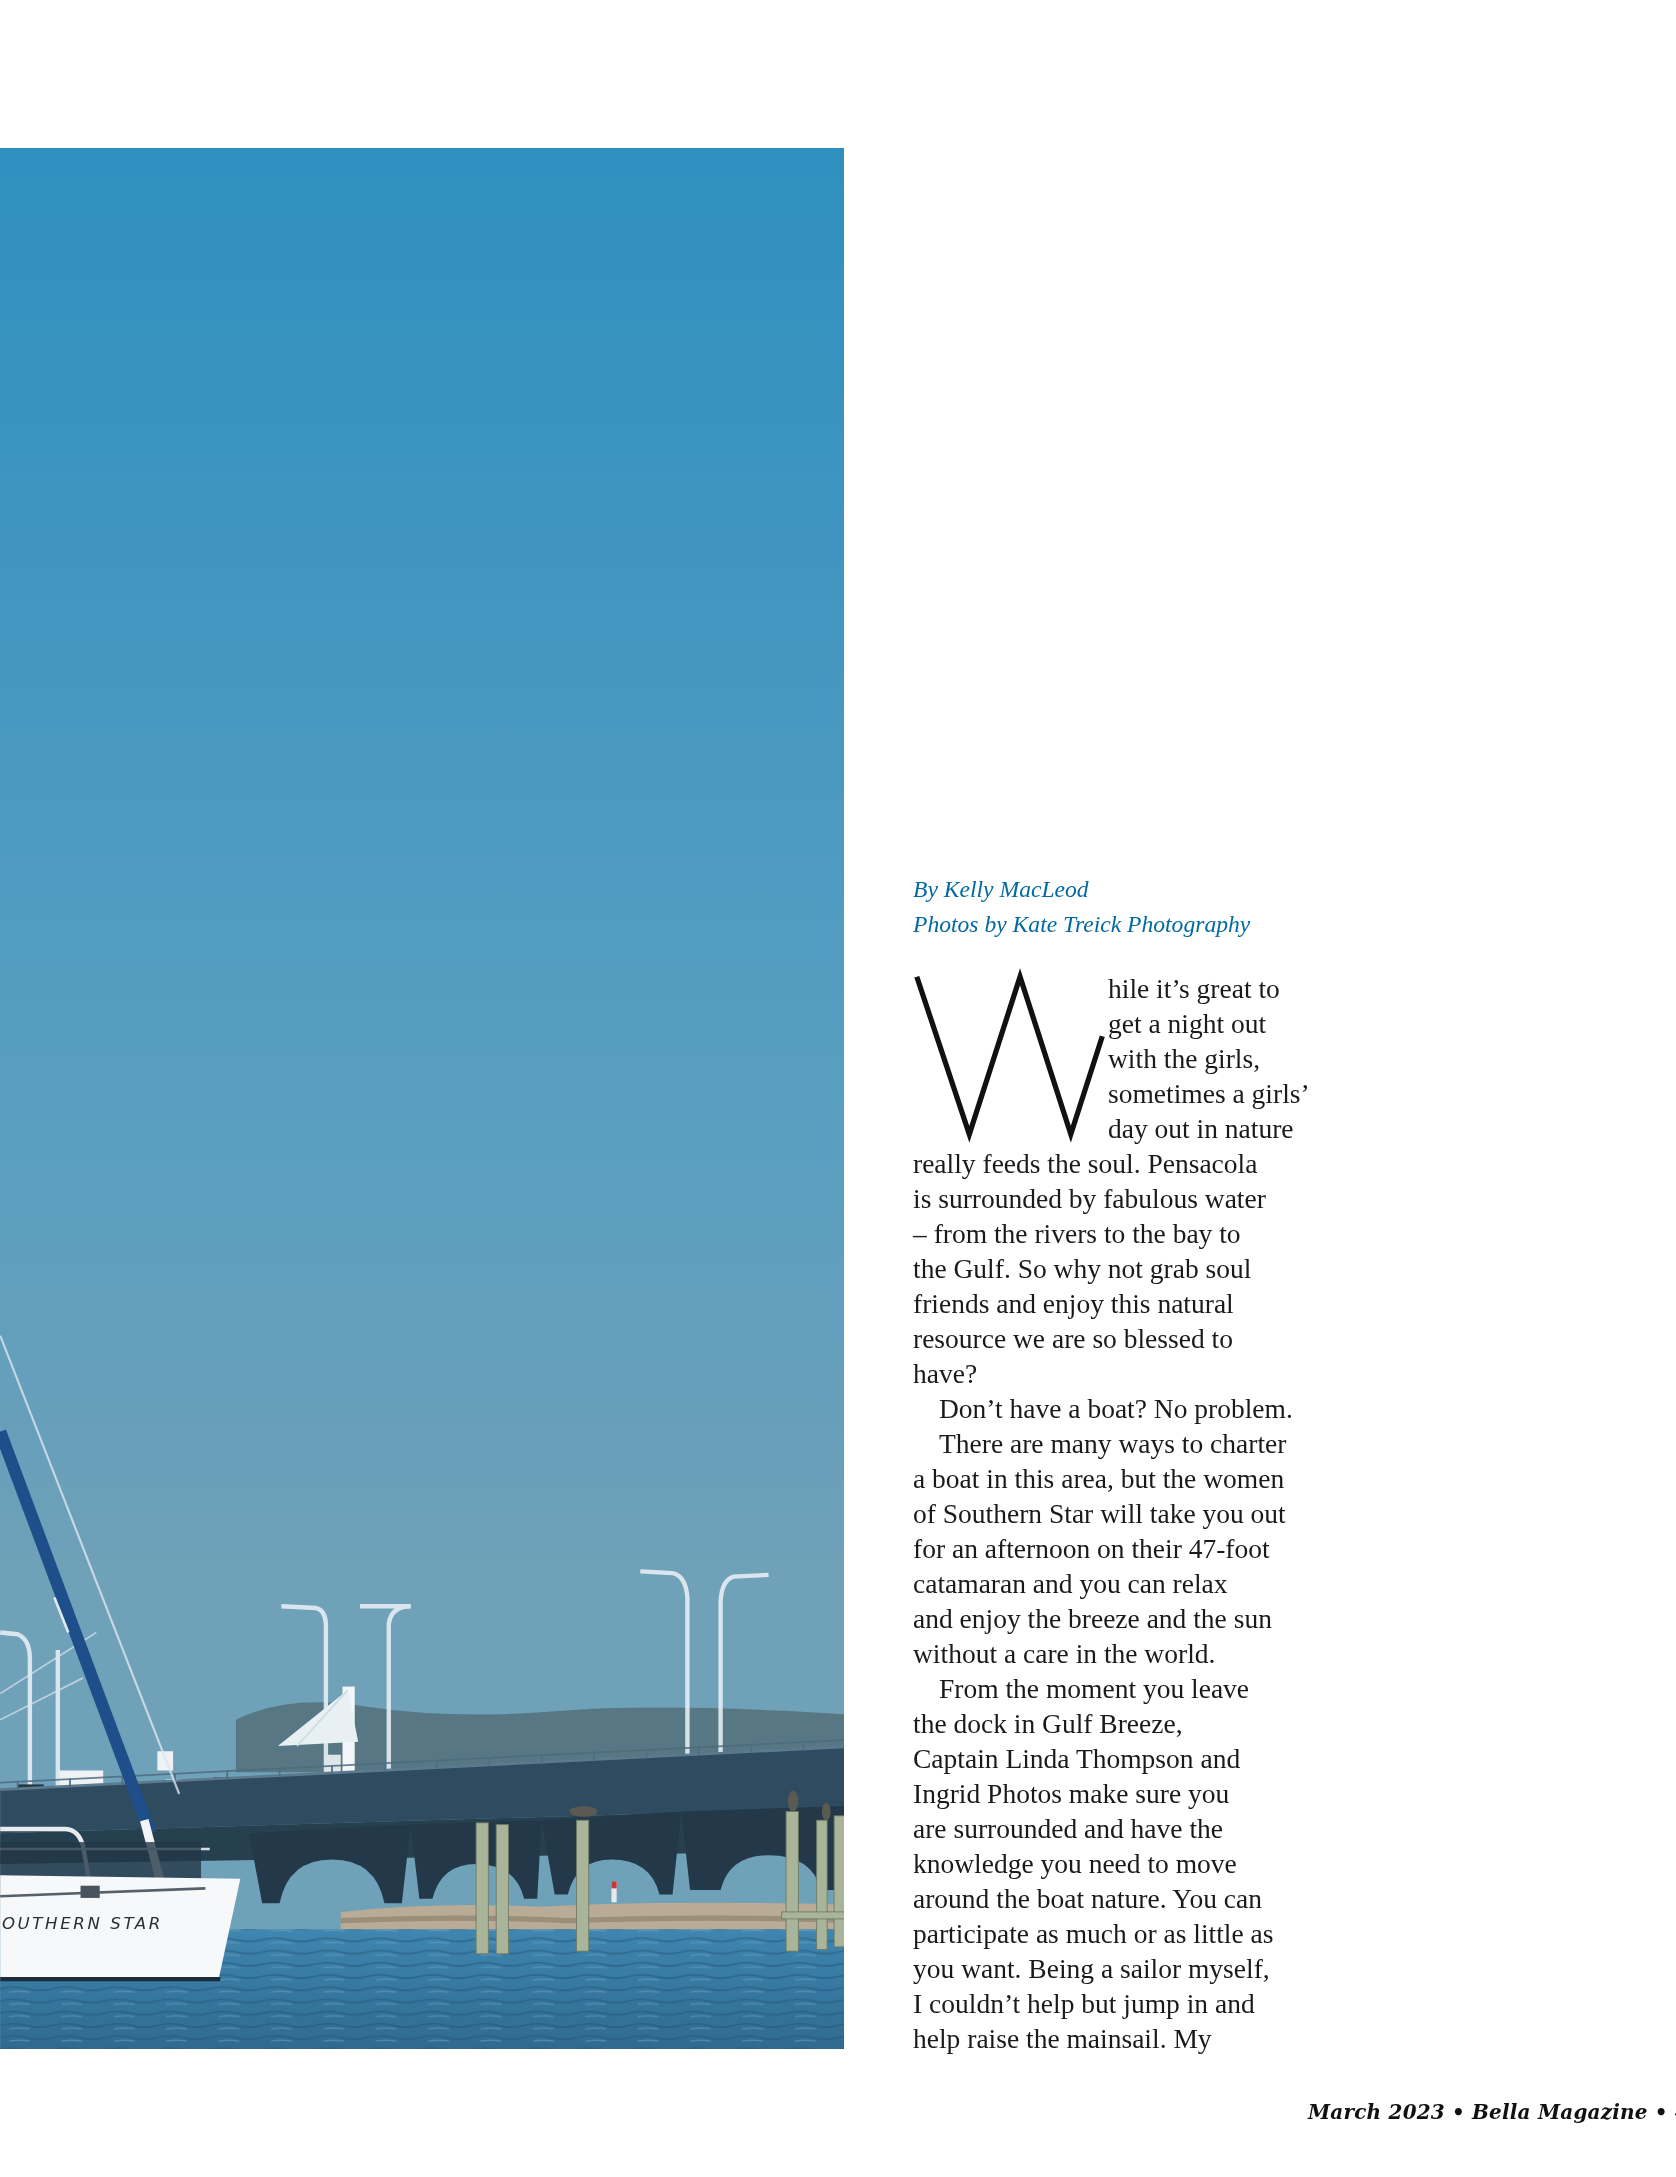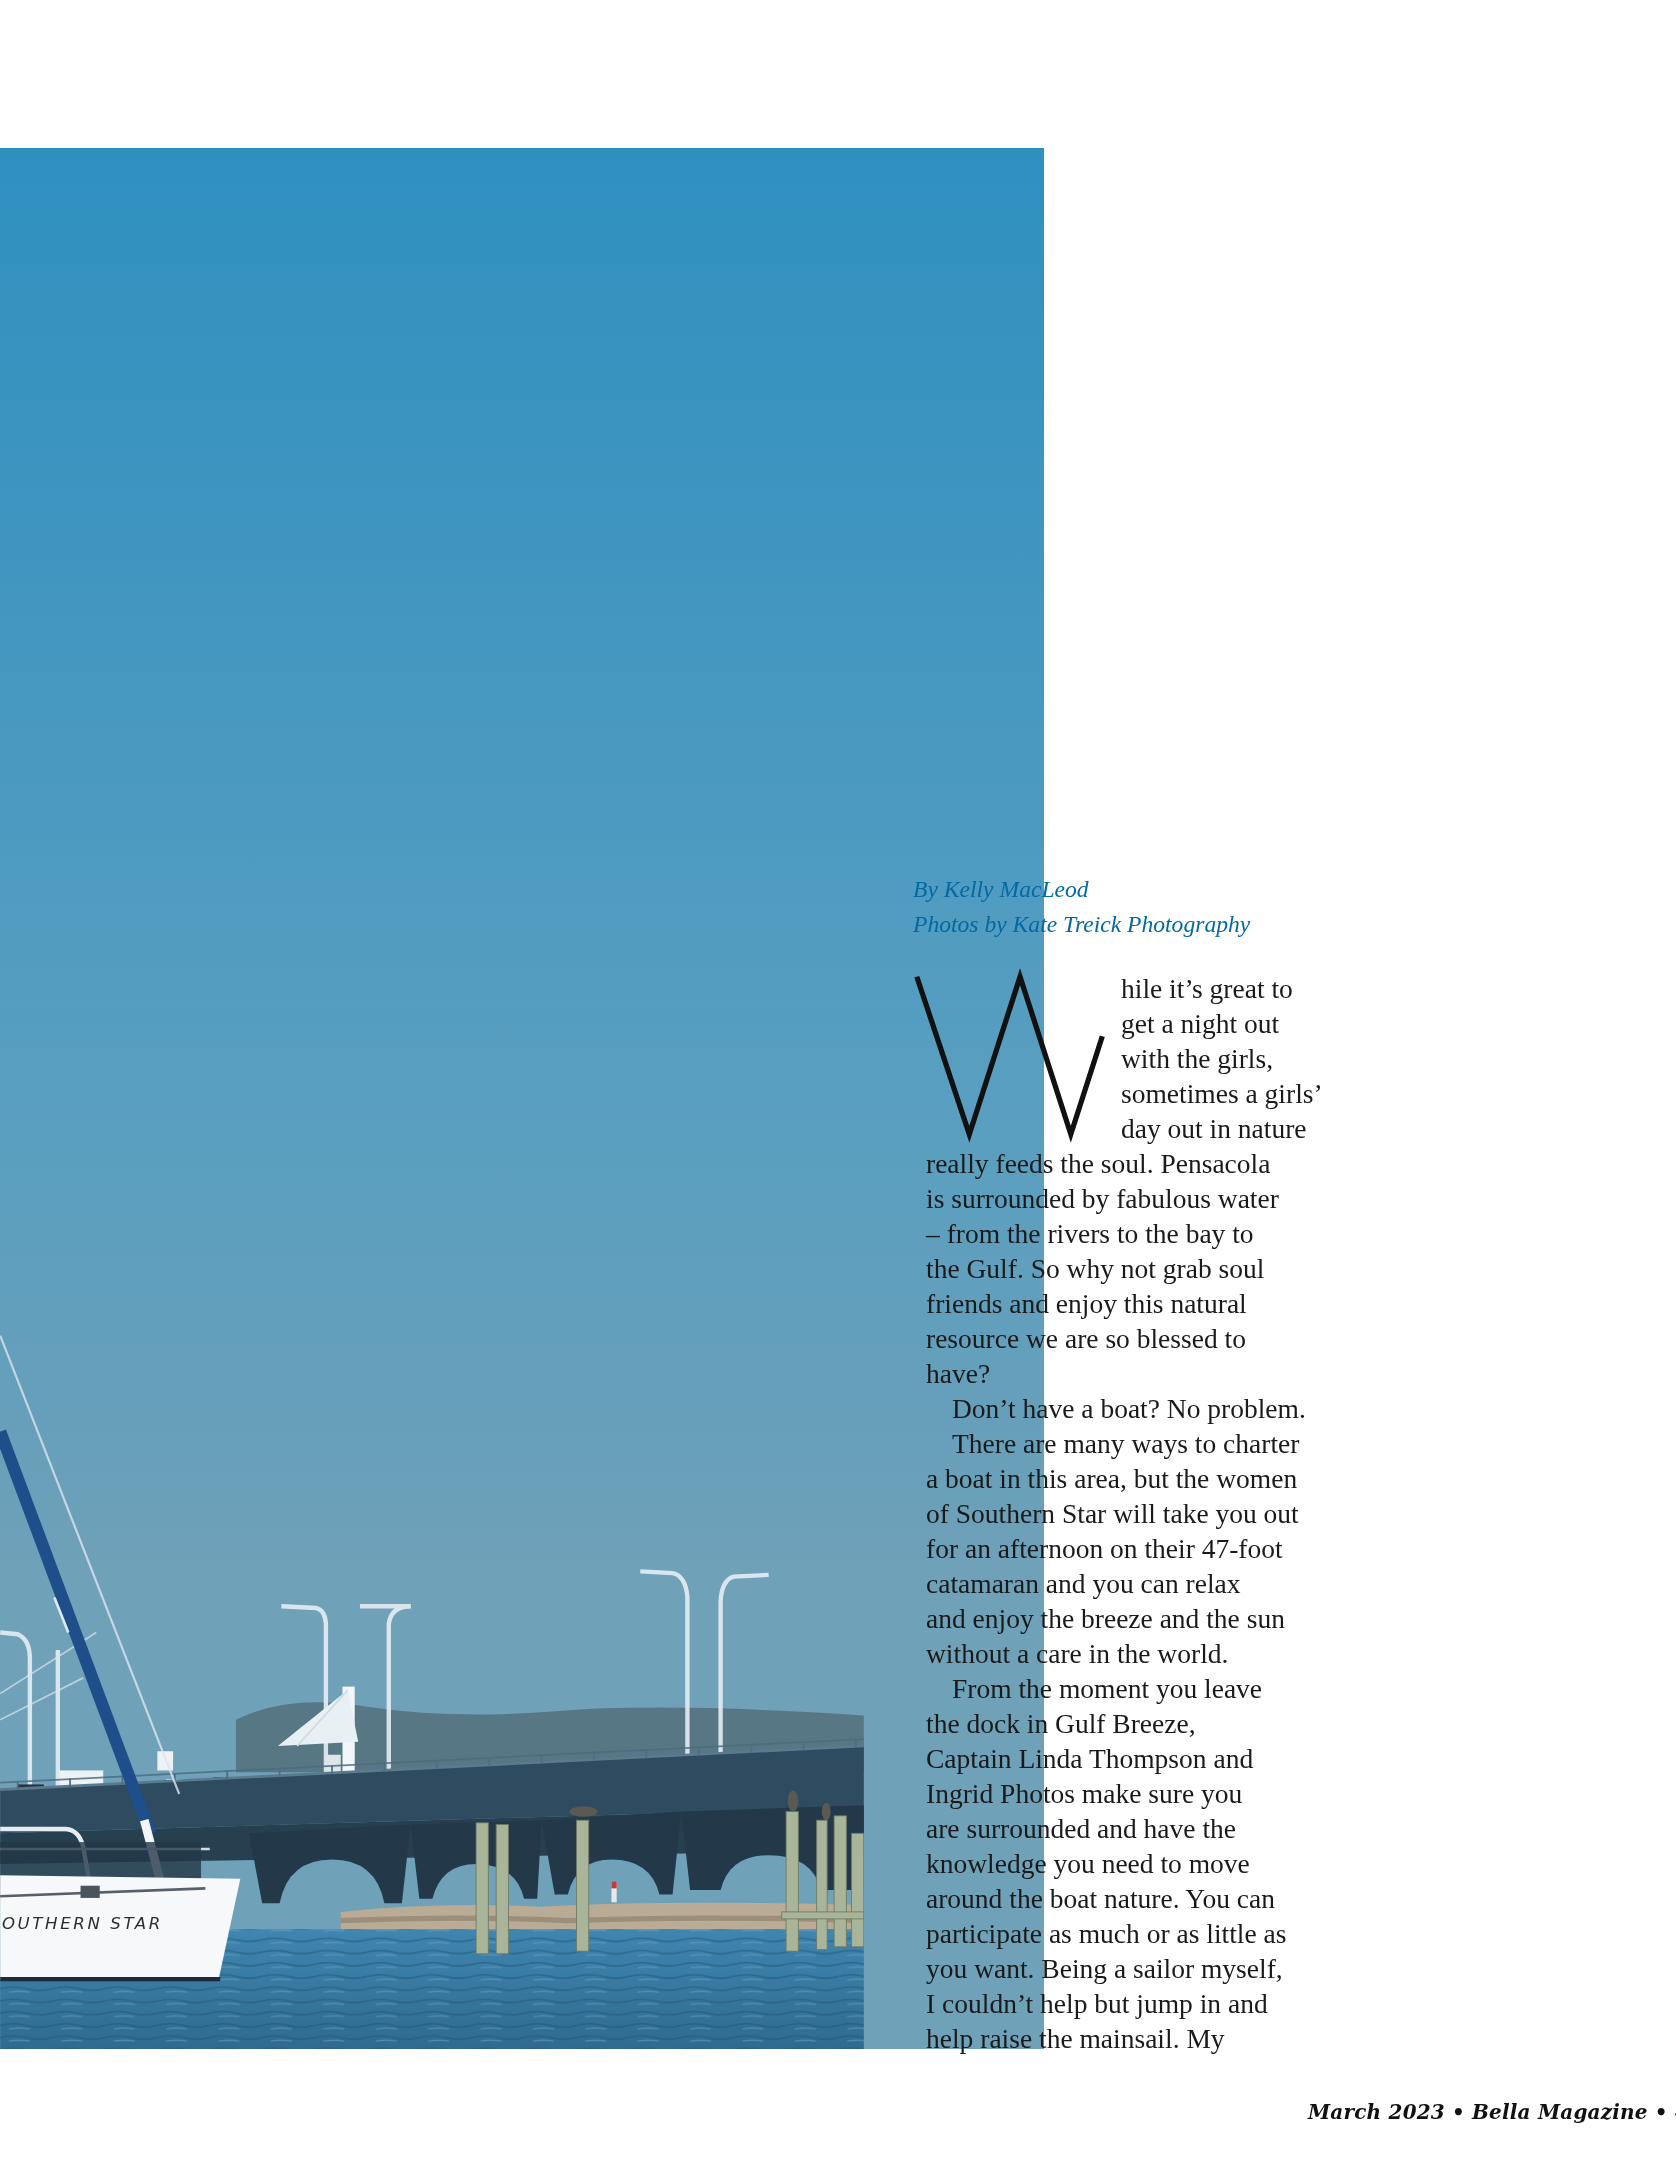--- a/index.html
+++ b/index.html
@@ -1,28 +1,28 @@
 <!DOCTYPE html>
 <html style="font-size:14px"><head>
   <meta charset="utf-8">
   <style>
     html, body { margin: 0; padding: 0; background: #ffffff; }
     body { width: 1677px; height: 2177px; position: relative; overflow: hidden; font-family: "Liberation Serif", serif; color: #1a1a1a; }
 
-    .photo { position: absolute; left: 0; top: 148px; width: 1044px; height: 1901px; overflow: hidden;
+    .photo { position: absolute; left: 0; top: 148px; width: 844px; height: 1901px; overflow: hidden;
       background: linear-gradient(180deg, #2f90bf 0%, #3f95c0 20%, #4f9bc1 38%, #5a9fc0 52%, #689fba 68%, #6fa1b8 75%); }
     .photo svg { position: absolute; left: 0; top: 0; }
 
     .byline { position: absolute; left: 913px; top: 872px; font-family: "Liberation Serif", serif; font-style: italic; font-size: 23.6px; line-height: 35px; color: #0369a1; }
     .byline div { white-space: nowrap; }
 
     .dropcap { position: absolute; left: 908px; top: 968px; width: 197px; height: 175px; }
 
     .article { position: absolute; left: 913px; top: 971px; width: 411px; font-family: "Liberation Serif", serif; font-size: 27.5px; line-height: 35px; color: #1a1a1a; }
-    .article .line { white-space: nowrap; display: block; margin-left: 13px; }
+    .article .line { white-space: nowrap; display: block; }
     .article .cap-line { padding-left: 195px; }
     .article .indent { padding-left: 26px; }
 
     .footer { position: absolute; left: 1308px; top: 2100px; font-family: "DejaVu Serif", serif; font-style: italic; font-weight: bold; font-size: 20px; color: #111; white-space: nowrap; letter-spacing: 0.2px; }
     .footer .sep { padding: 0 7px; }
   </style>
 </head>
 <body>
 
 <div class="photo">

